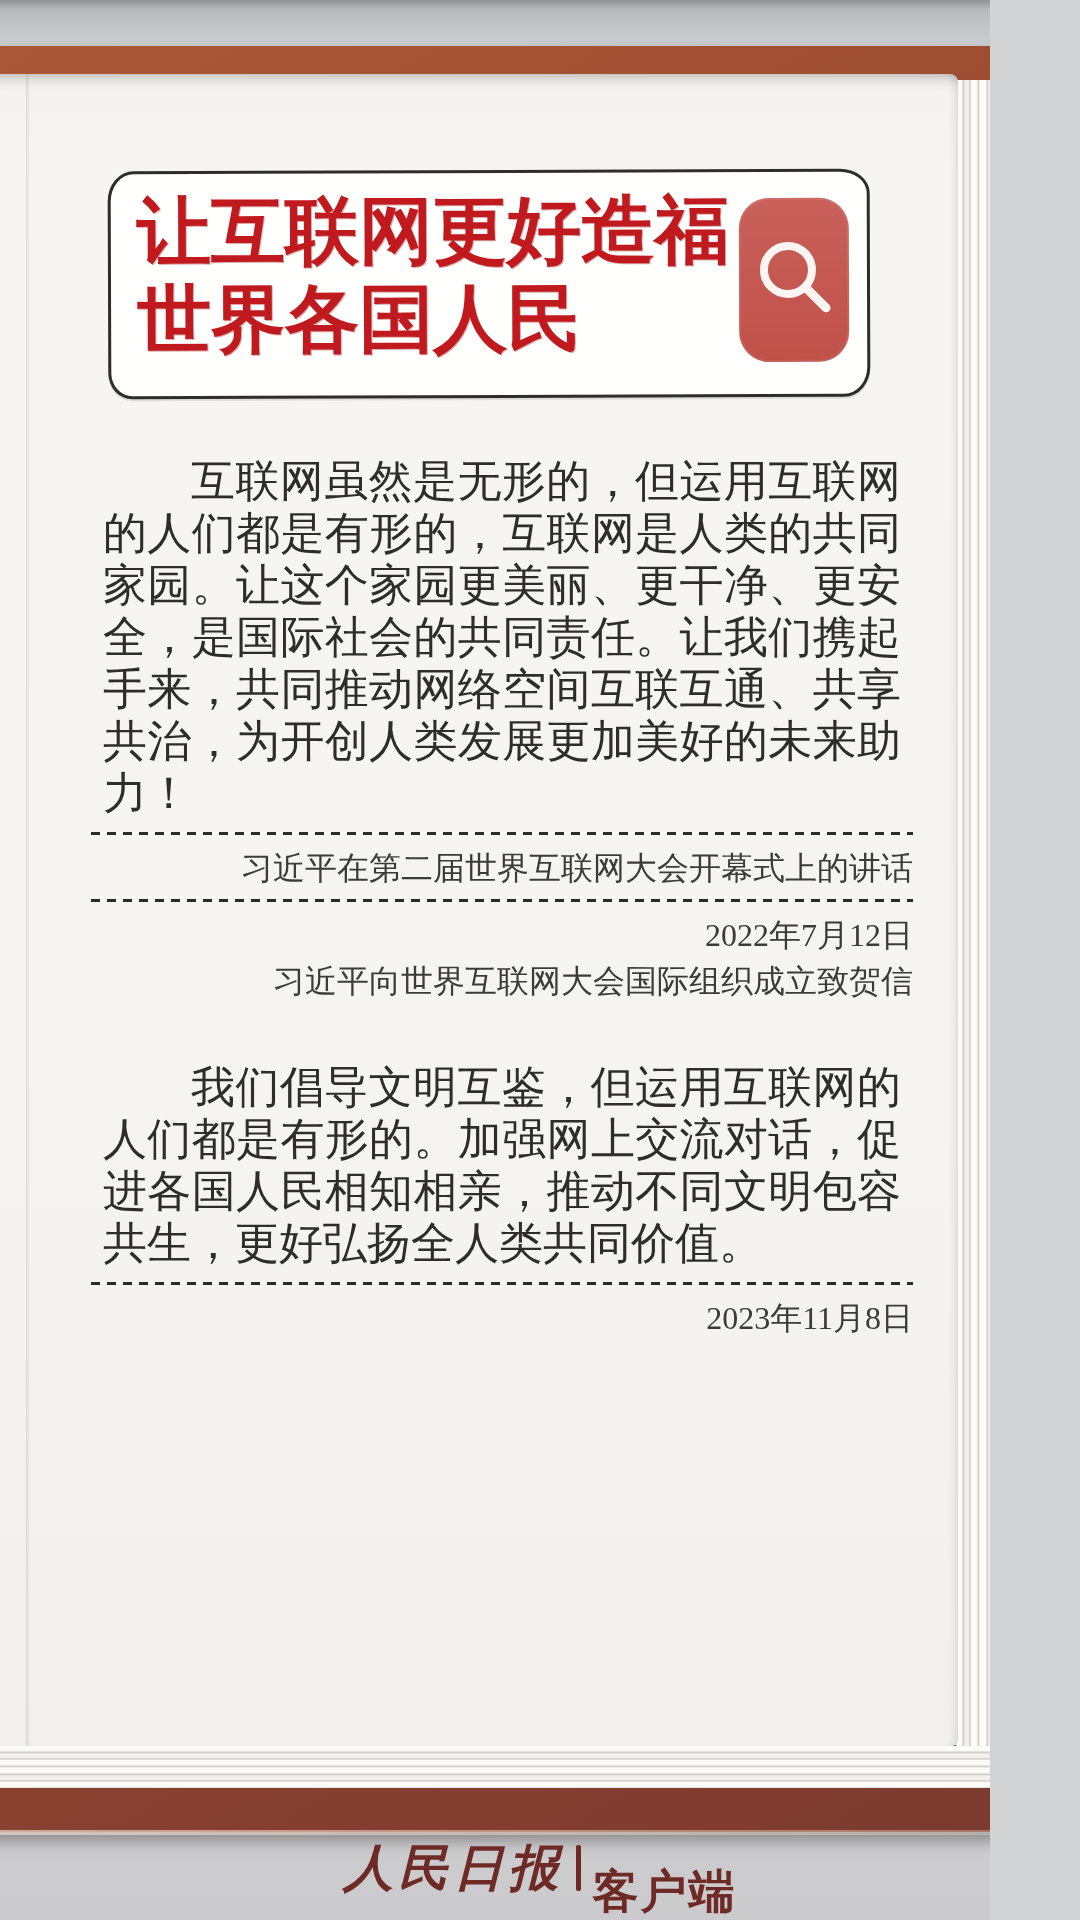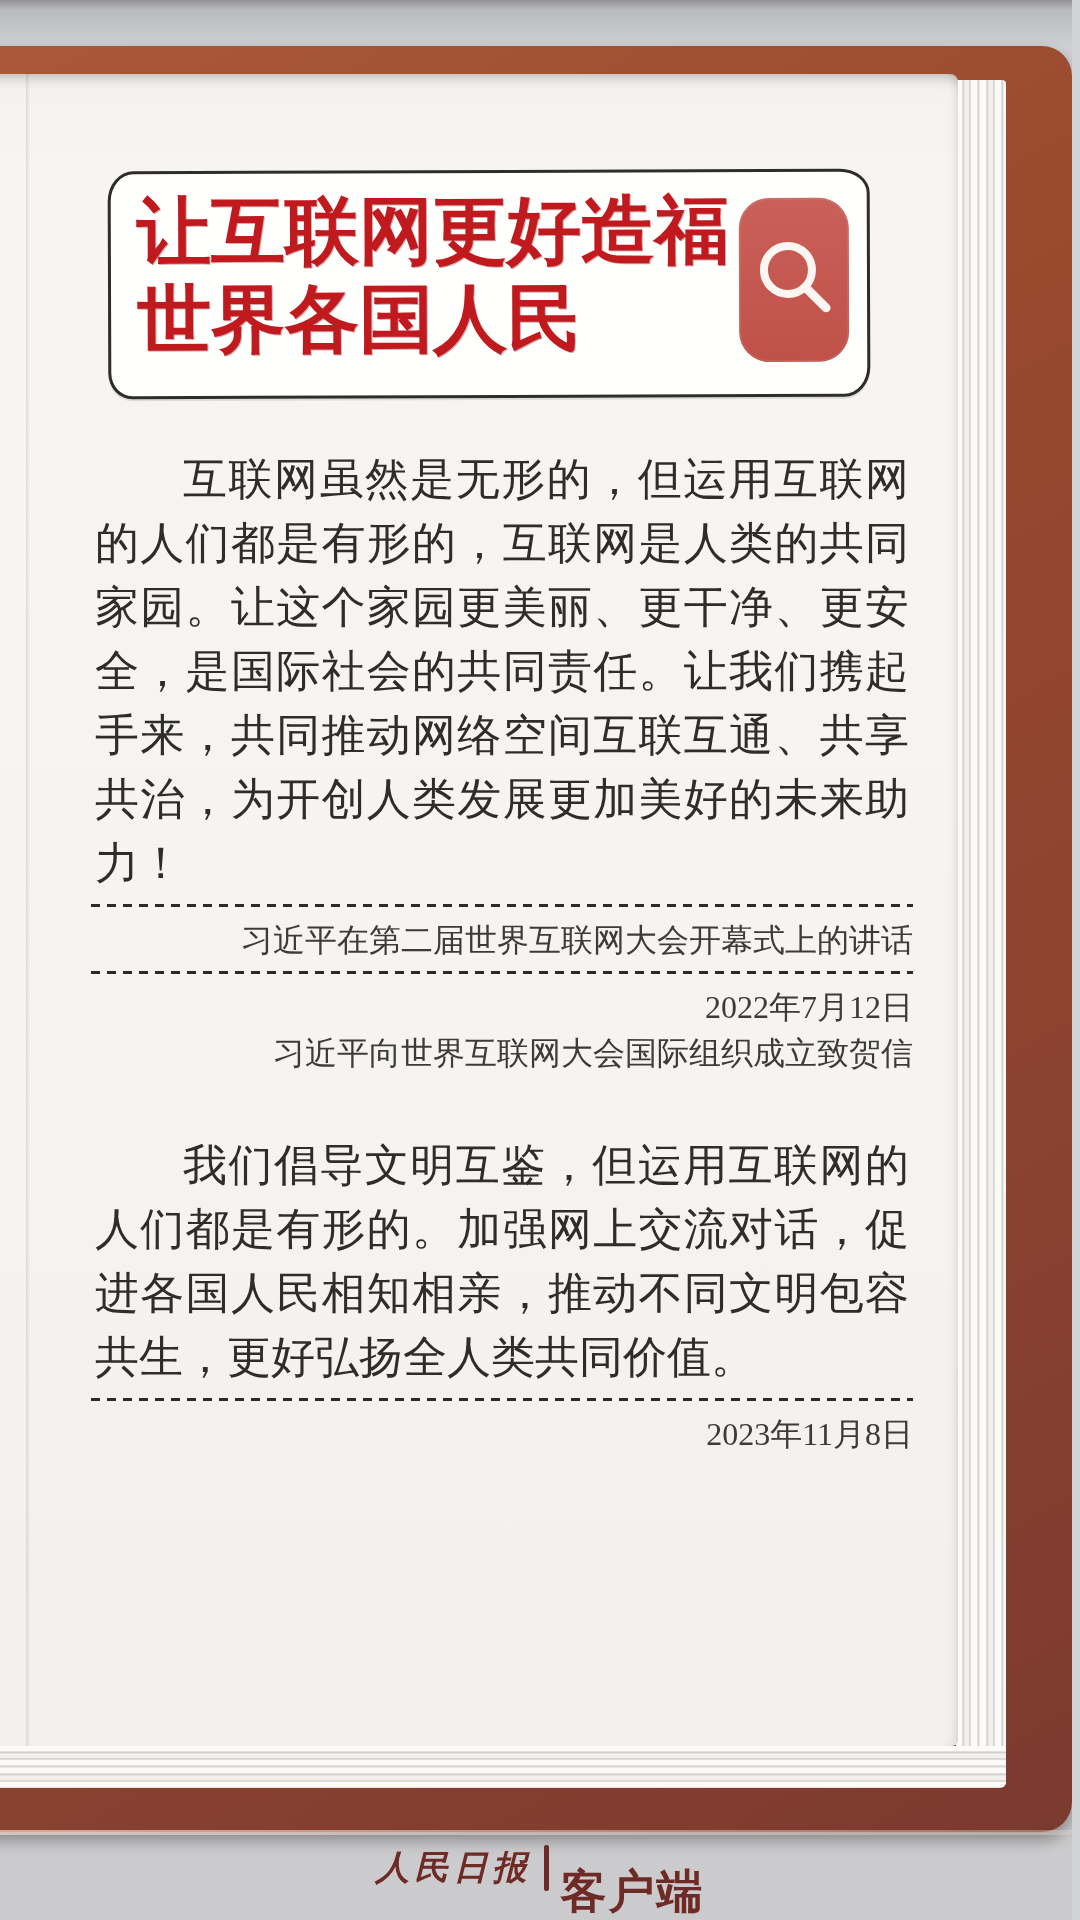--- a/index.html
+++ b/index.html
@@ -1,16 +1,16 @@
 <!DOCTYPE html>
 <html><head>
 <meta charset="utf-8">
 <style>
   html,body{margin:0;padding:0;background:#d2d3d5;}
-  .scene{position:relative;width:1072px;height:1920px;overflow:hidden;
+  .scene{position:relative;width:990px;height:1920px;overflow:hidden;
          font-family:"Liberation Serif", serif;
          background:linear-gradient(180deg,#929294 0px,#b9babc 10px,#cfd0d2 46px,#d8d8da 300px,#d4d4d6 1200px,#cbcbcd 1920px);}
 
   
   .cover{position:absolute;left:-28px;top:46px;width:1100px;height:1786px;
          border-radius:10px 30px 30px 20px;
          background:linear-gradient(150deg,#aa5838 0%,#98492e 35%,#8b4230 70%,#7b3a2f 100%);
          box-shadow:0 8px 16px rgba(0,0,0,.35);}
   .cover::after{content:"";position:absolute;left:0;right:0;bottom:-3px;height:5px;
          background:linear-gradient(90deg,rgba(240,220,205,.7),rgba(240,220,205,.35));
@@ -40,34 +40,34 @@
         color:#c01a1f;font-weight:900;font-size:74px;line-height:88px;
         letter-spacing:0px;white-space:nowrap;
         text-shadow:1px 1px 0 rgba(140,10,14,.35);}
   .search-btn{position:absolute;right:18px;top:26px;width:110px;height:164px;border-radius:30px;
         background:linear-gradient(180deg,#c9605a 0%,#c05149 100%);
         display:flex;align-items:center;justify-content:center;
         box-shadow:inset 0 0 0 2px rgba(255,255,255,.08);}
 
   
   .content{position:absolute;left:99px;top:370px;width:822px;}
-  .quote{margin:4px;font-size:44px;line-height:64px;color:#2e2d2b;
+  .quote{margin:12px;font-size:44px;line-height:52px;color:#2e2d2b;
          text-align:justify;text-indent:2em;letter-spacing:0;}
   .quote.q2{margin-top:52px;}
   .quote.q3{margin-top:58px;}
   .divider{height:3px;margin-top:8px;
          background:repeating-linear-gradient(90deg,#2c2b29 0px,#2c2b29 9px,transparent 9px,transparent 16px);}
   .meta{margin-top:10px;text-align:right;color:#3c3b39;font-size:32px;line-height:46px;}
   .meta .date{display:block;}
   .meta .source{display:block;white-space:nowrap;margin-left:20px;}
 
   
   .footer{position:absolute;left:0;top:1836px;width:1080px;height:64px;
         display:flex;align-items:center;justify-content:center;gap:12px;color:#6e2a24;}
-  .brand-script{font-size:34px;font-weight:700;font-style:italic;letter-spacing:5px;
+  .brand-script{font-size:50px;font-weight:700;font-style:italic;letter-spacing:5px;
         font-family:"Liberation Serif", serif;}
   .brand-bar{width:5px;height:46px;background:#6e2a24;border-radius:2px;}
   .brand-bold{font-size:46px;font-weight:800;font-family:"Liberation Sans", sans-serif;letter-spacing:2px;margin-top:48px;}
 </style>
 </head>
 <body>
 
 <div class="scene">
 
   <div class="cover"></div>

